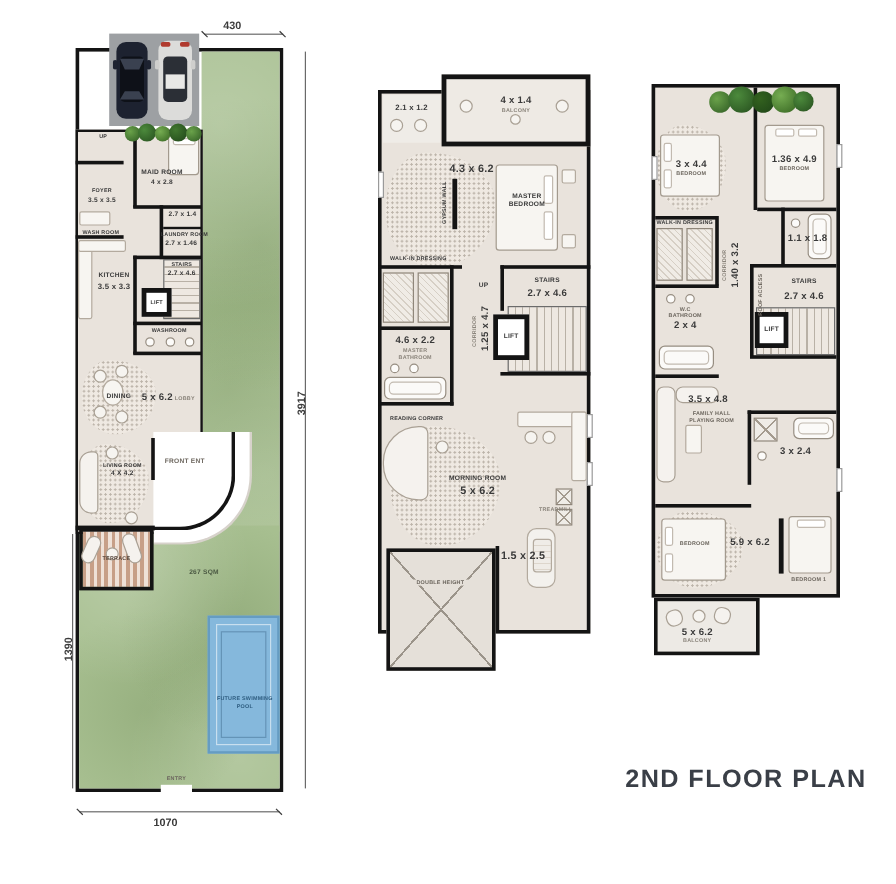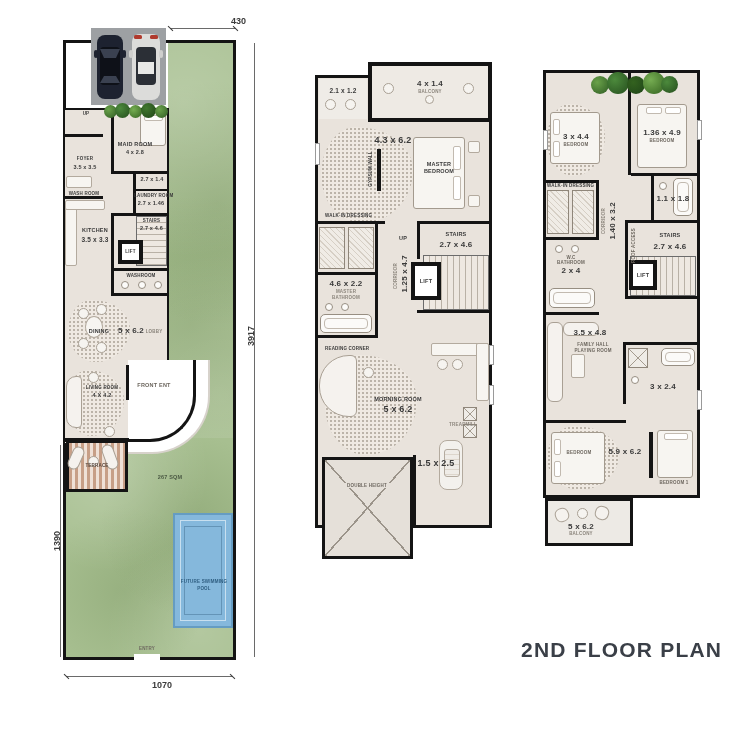--- a/index.html
+++ b/index.html
@@ -164,32 +164,32 @@
   <div class="pool" style="left:115px;top:505px;width:60px;height:115px">
     <span class="in1"></span>
       <span class="in2"></span>
     <span class="lbl t4" style="left:2px;top:64px;width:54px;color:#2e5d80">FUTURE SWIMMING</span>
     <span class="lbl t4" style="left:2px;top:71px;width:54px;color:#2e5d80">POOL</span>
   </div>
 
   <div class="abs" style="left:76px;top:646px;width:26px;height:9px;background:#fff;z-index:5"></div>
   <span class="lbl t4" style="left:76px;top:638px;width:26px;color:#6d675f">ENTRY</span>
 
-  <span class="dimtxt" style="left:148px;top:8px;width:40px;text-align:right">430</span>
+  <span class="dimtxt" style="left:128px;top:8px;width:40px;text-align:left">430</span>
   <div class="dimline" style="left:112px;top:20px;width:66px;height:1px"></div>
   <div class="tick" style="left:109px;top:20px"></div>
     <div class="tick" style="left:174px;top:20px"></div>
   <div class="dimline" style="left:196px;top:35px;width:1px;height:614px"></div>
   <span class="dimtxt vert" style="left:188px;top:318px">3917</span>
   <div class="dimline" style="left:2px;top:437px;width:1px;height:212px"></div>
   <span class="dimtxt vert" style="left:-6px;top:523px">1390</span>
   <div class="dimline" style="left:8px;top:668px;width:167px;height:1px"></div>
   <div class="tick" style="left:5px;top:668px"></div>
     <div class="tick" style="left:171px;top:668px"></div>
-  <span class="dimtxt" style="left:70px;top:672px;width:44px;text-align:right">1070</span>
+  <span class="dimtxt" style="left:70px;top:672px;width:44px;text-align:left">1070</span>
 
 </div>
 
 <div class="plan" id="plan-f1" style="left:305px;top:55px;width:200px;height:590px">
   <div class="room" style="left:10px;top:20px;width:177px;height:453px;border:3.5px solid #141414"></div>
 
   <div class="abs" style="left:63px;top:7px;width:124px;height:60px;border:4px solid #141414;background:#eeeae4;z-index:1"></div>
   <span class="lbl t8" style="left:100px;top:24px;width:50px">4 x 1.4</span>
   <span class="lbl t4" style="left:100px;top:34px;width:50px;color:#8b857c">BALCONY</span>
   <div class="rchair" style="left:78px;top:28px;z-index:2"></div>
@@ -336,21 +336,21 @@
   <div class="sofa" style="left:30px;top:262px;width:36px;height:14px"></div>
   <div class="furn" style="left:38px;top:294px;width:14px;height:24px"></div>
   <span class="lbl t8" style="left:34px;top:268px;width:46px">3.5 x 4.8</span>
   <span class="lbl t4" style="left:38px;top:282px;width:44px;color:#6d675f">FAMILY HALL</span>
   <span class="lbl t4" style="left:38px;top:288px;width:44px;color:#6d675f">PLAYING ROOM</span>
 
   <div class="wall" style="left:90px;top:282px;width:3px;height:62px"></div>
   <div class="wall" style="left:90px;top:282px;width:74px;height:3px"></div>
   <div class="xbox" style="left:95px;top:288px;width:20px;height:20px"></div>
   <div class="tub" style="left:128px;top:288px;width:34px;height:18px"></div>
-  <span class="lbl t8" style="left:108px;top:322px;width:44px">3 x 2.4</span>
+  <span class="lbl t8" style="left:108px;top:311px;width:44px">3 x 2.4</span>
   <span class="sink" style="left:98px;top:316px"></span>
 
   <div class="wall" style="left:13px;top:360px;width:80px;height:3px"></div>
   <div class="rug" style="left:14px;top:366px;width:72px;height:64px"></div>
   <div class="bed" style="left:18px;top:372px;width:54px;height:52px">
     <span class="pillow" style="left:2px;top:6px;width:7px;height:16px"></span>
     <span class="pillow" style="left:2px;top:28px;width:7px;height:16px"></span>
   </div>
   <span class="lbl t4" style="left:26px;top:390px;width:40px;color:#6d675f">BEDROOM</span>
   <span class="lbl t8" style="left:70px;top:387px;width:44px">5.9 x 6.2</span>

